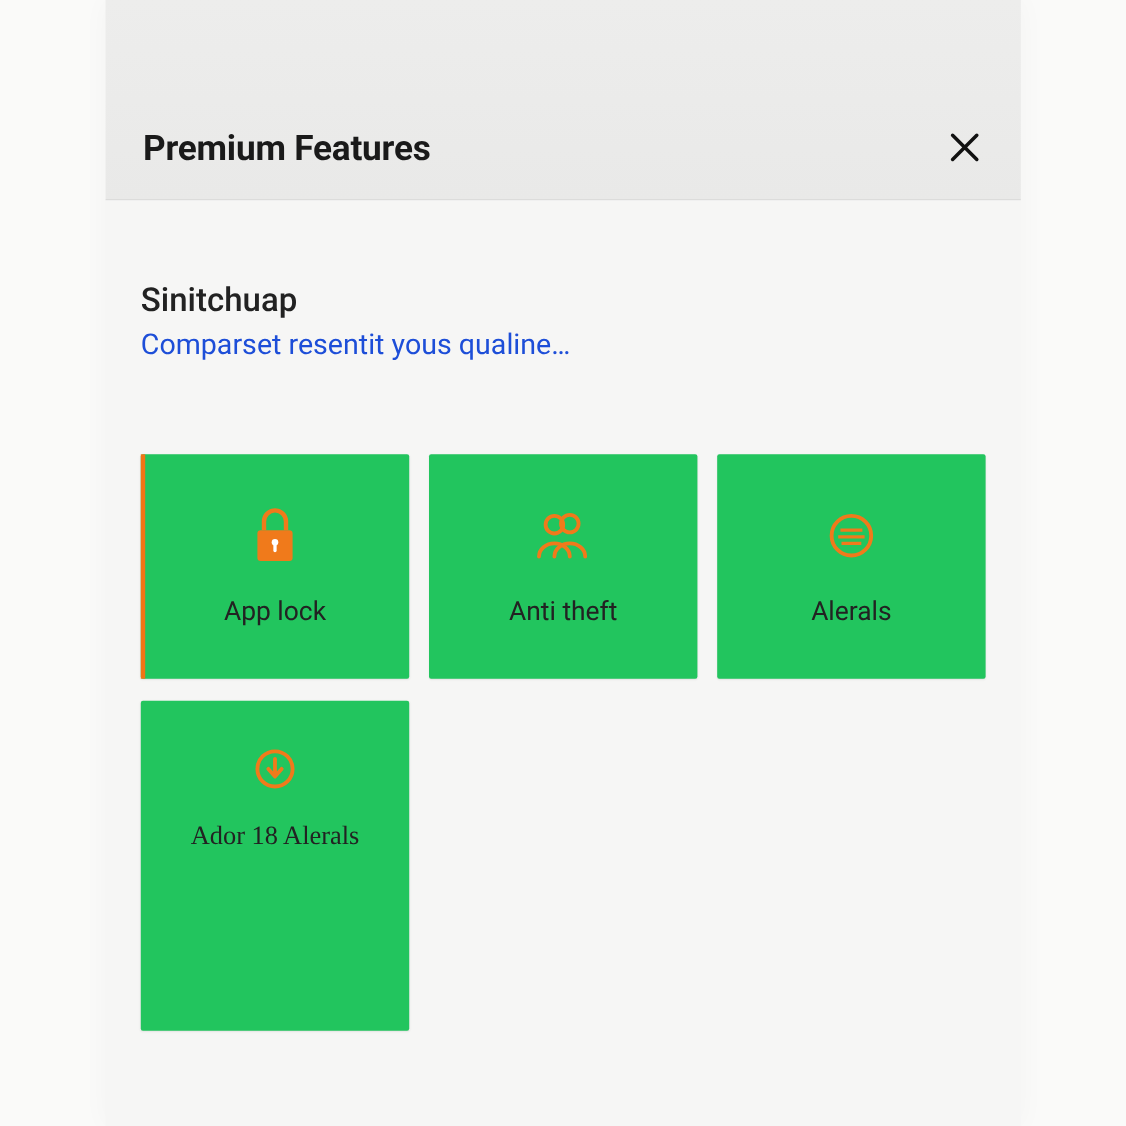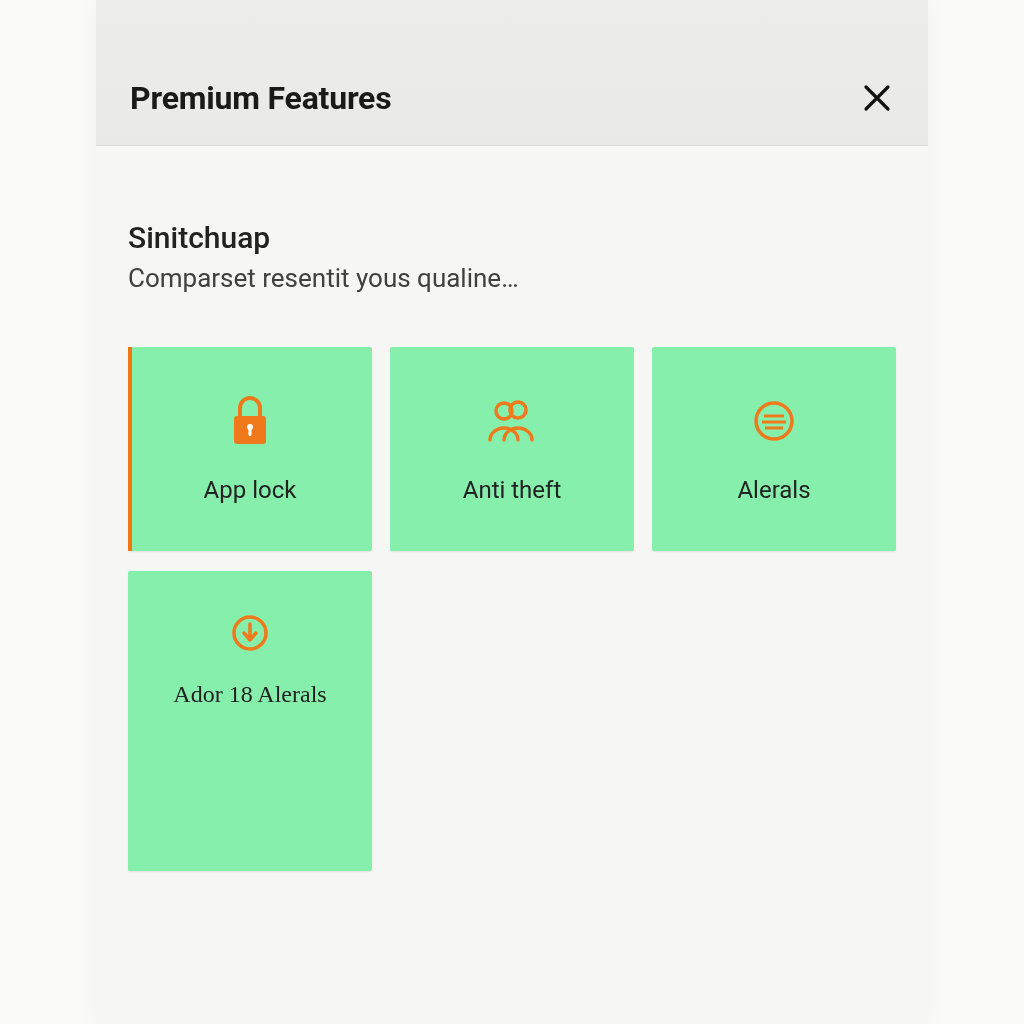--- a/index.html
+++ b/index.html
@@ -15,21 +15,21 @@
   height: 100%;
 }
 .panel {
   background: #f6f6f5;
   height: 100%;
   position: relative;
   box-shadow: 0 0 24px rgba(0,0,0,0.03);
 }
 .header {
   background: linear-gradient(180deg, #ededec 0%, #e9e9e8 100%);
-  height: 146px;
+  height: 182px;
   display: flex;
   align-items: flex-end;
   justify-content: space-between;
   padding: 0 34px 24px 34px;
   border-bottom: 1px solid #dadad9;
   position: relative;
 }
 .header-inner {
   position: absolute;
   left: 0; right: 0; bottom: 0;
@@ -56,30 +56,30 @@
   padding: 74px 32px 0 32px;
 }
 .section-title {
   font-size: 30px;
   font-weight: 500;
   color: #222;
   margin-bottom: 8px;
 }
 .section-subtitle {
   font-size: 26px;
-  color: #404040;
-  margin-bottom: 54px;
+  color: #1d4ed8;
+  margin-bottom: 84px;
 }
 .grid {
   display: grid;
   grid-template-columns: repeat(3, 1fr);
   gap: 20px 18px;
 }
 .card {
-  background: #86efac;
+  background: #22c55e;
   border-radius: 2px;
   box-shadow: 0 1px 2px rgba(0,0,0,0.06), 0 0.5px 0 rgba(0,0,0,0.05);
   height: 204px;
   display: flex;
   flex-direction: column;
   align-items: center;
   justify-content: center;
   position: relative;
   cursor: pointer;
   padding: 0 12px;

